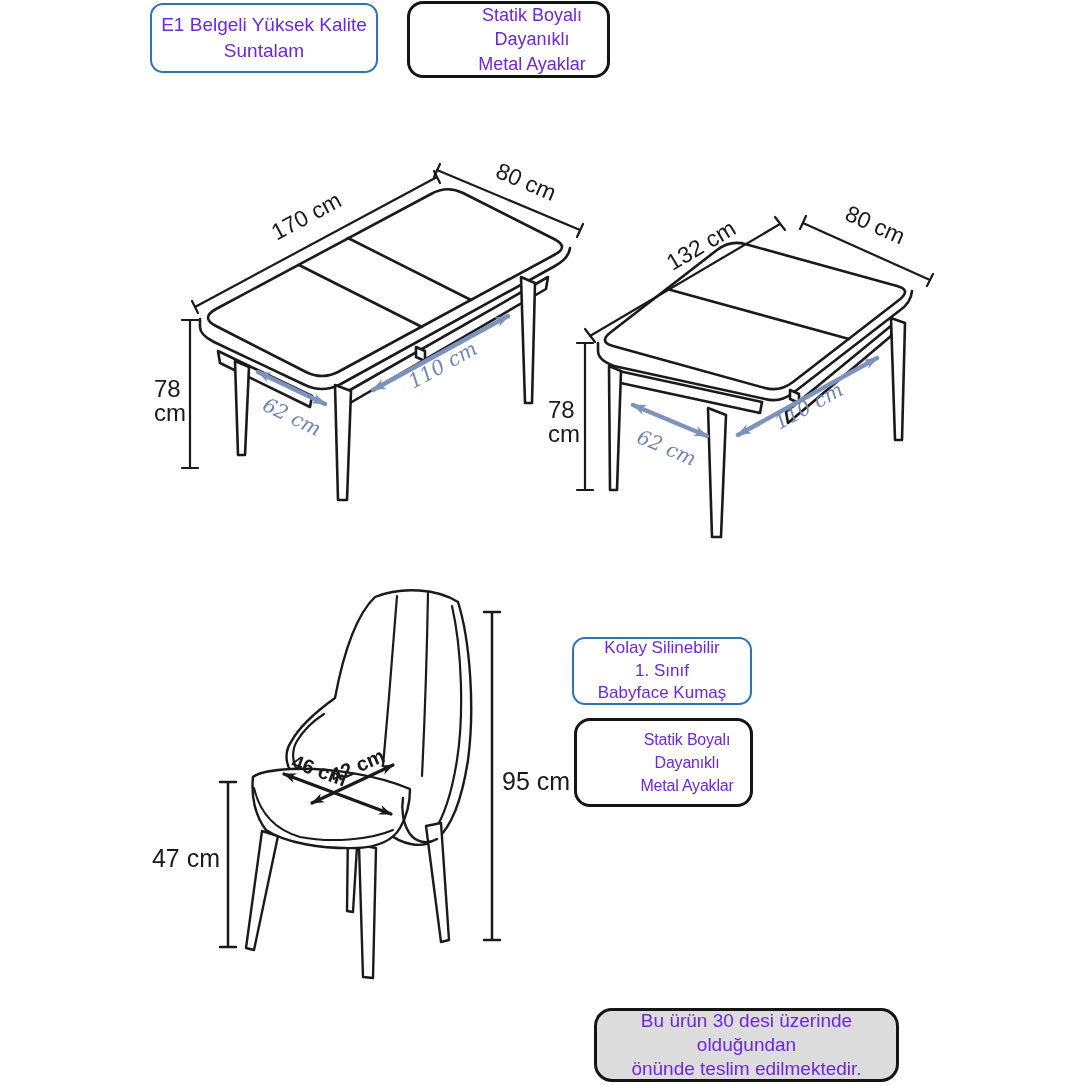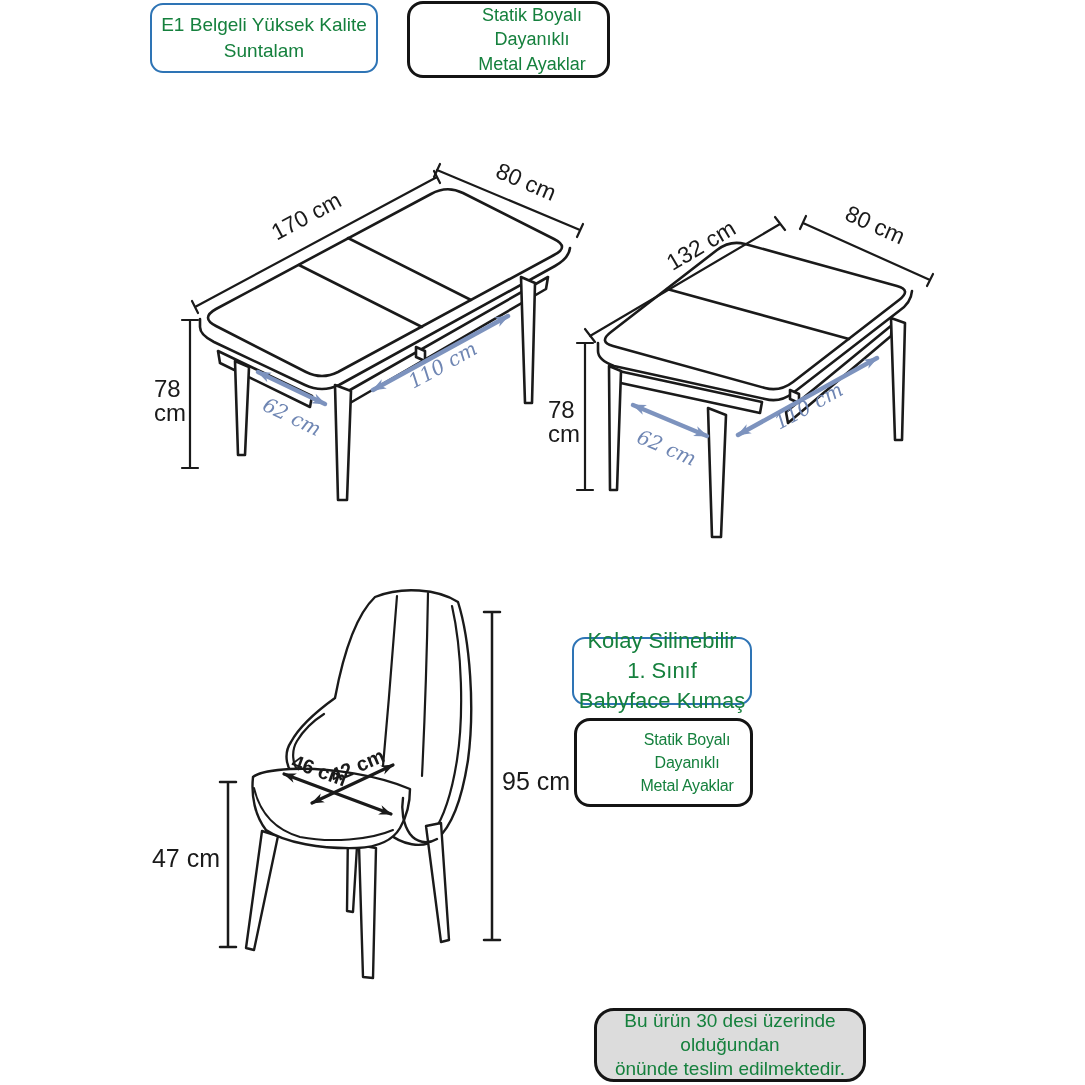--- a/index.html
+++ b/index.html
@@ -1,29 +1,29 @@
 <!DOCTYPE html>
 <html><head>
 <meta charset="utf-8">
 <style>
   html,body{margin:0;padding:0;background:#fff;}
   .stage{
     position:relative;width:1085px;height:1085px;background:#ffffff;overflow:hidden;
-    font-family:"Liberation Sans",sans-serif;color:#15803d;
+    font-family:"Liberation Sans",sans-serif;color:#6d28d9;
   }
   .badge{
     position:absolute;display:flex;flex-direction:column;justify-content:center;align-items:center;
     text-align:center;border-radius:13px;background:#fff;box-sizing:border-box;line-height:1.35;
   }
   .badge.blue{border:2.5px solid #2e74b5;}
   .badge.black{border:3px solid #141414;border-radius:16px;padding-left:47px;}
   .badge.gray{border:3px solid #141414;border-radius:18px;background:#dcdcdc;line-height:1.25;}
   .b-top{font-size:19px;}
   .b-top2{font-size:18px;}
-  .b-fabric{font-size:22px;}
+  .b-fabric{font-size:17px;}
   .b-metal{font-size:16px;letter-spacing:-0.2px;line-height:1.45;}
   .b-deliv{font-size:19px;font-weight:500;}
   svg{position:absolute;overflow:visible;}
   .ln{stroke:#1a1a1a;stroke-width:2.6;fill:none;stroke-linecap:round;stroke-linejoin:round;}
   .lnf{stroke:#1a1a1a;stroke-width:2.6;fill:#ffffff;stroke-linejoin:round;}
   .dim{stroke:#1a1a1a;stroke-width:2.2;fill:none;stroke-linecap:round;}
   .dimb{stroke:#7d93be;stroke-width:4.5;fill:none;stroke-linecap:round;}
   .dimk{stroke:#1a1a1a;stroke-width:3.2;fill:none;stroke-linecap:round;}
   .t-dim{font-size:23px;fill:#1a1a1a;}
   .t-78{font-size:24px;fill:#1a1a1a;}
@@ -154,18 +154,18 @@
   <div class="badge blue b-fabric" style="left:572px;top:637px;width:180px;height:68px;">
     <div>Kolay Silinebilir</div>
     <div>1. Sınıf</div>
     <div>Babyface Kumaş</div>
   </div>
   <div class="badge black b-metal" style="left:574px;top:718px;width:179px;height:89px;">
     <div>Statik Boyalı Dayanıklı</div>
     <div>Metal Ayaklar</div>
   </div>
 
-  <div class="badge gray b-deliv" style="left:594px;top:1008px;width:272px;height:74px;border-radius:20px;">
+  <div class="badge gray b-deliv" style="left:594px;top:1008px;width:305px;height:74px;">
     <div>Bu ürün 30 desi üzerinde olduğundan</div>
     <div>önünde teslim edilmektedir.</div>
   </div>
 
 </div>
 
 </body></html>

